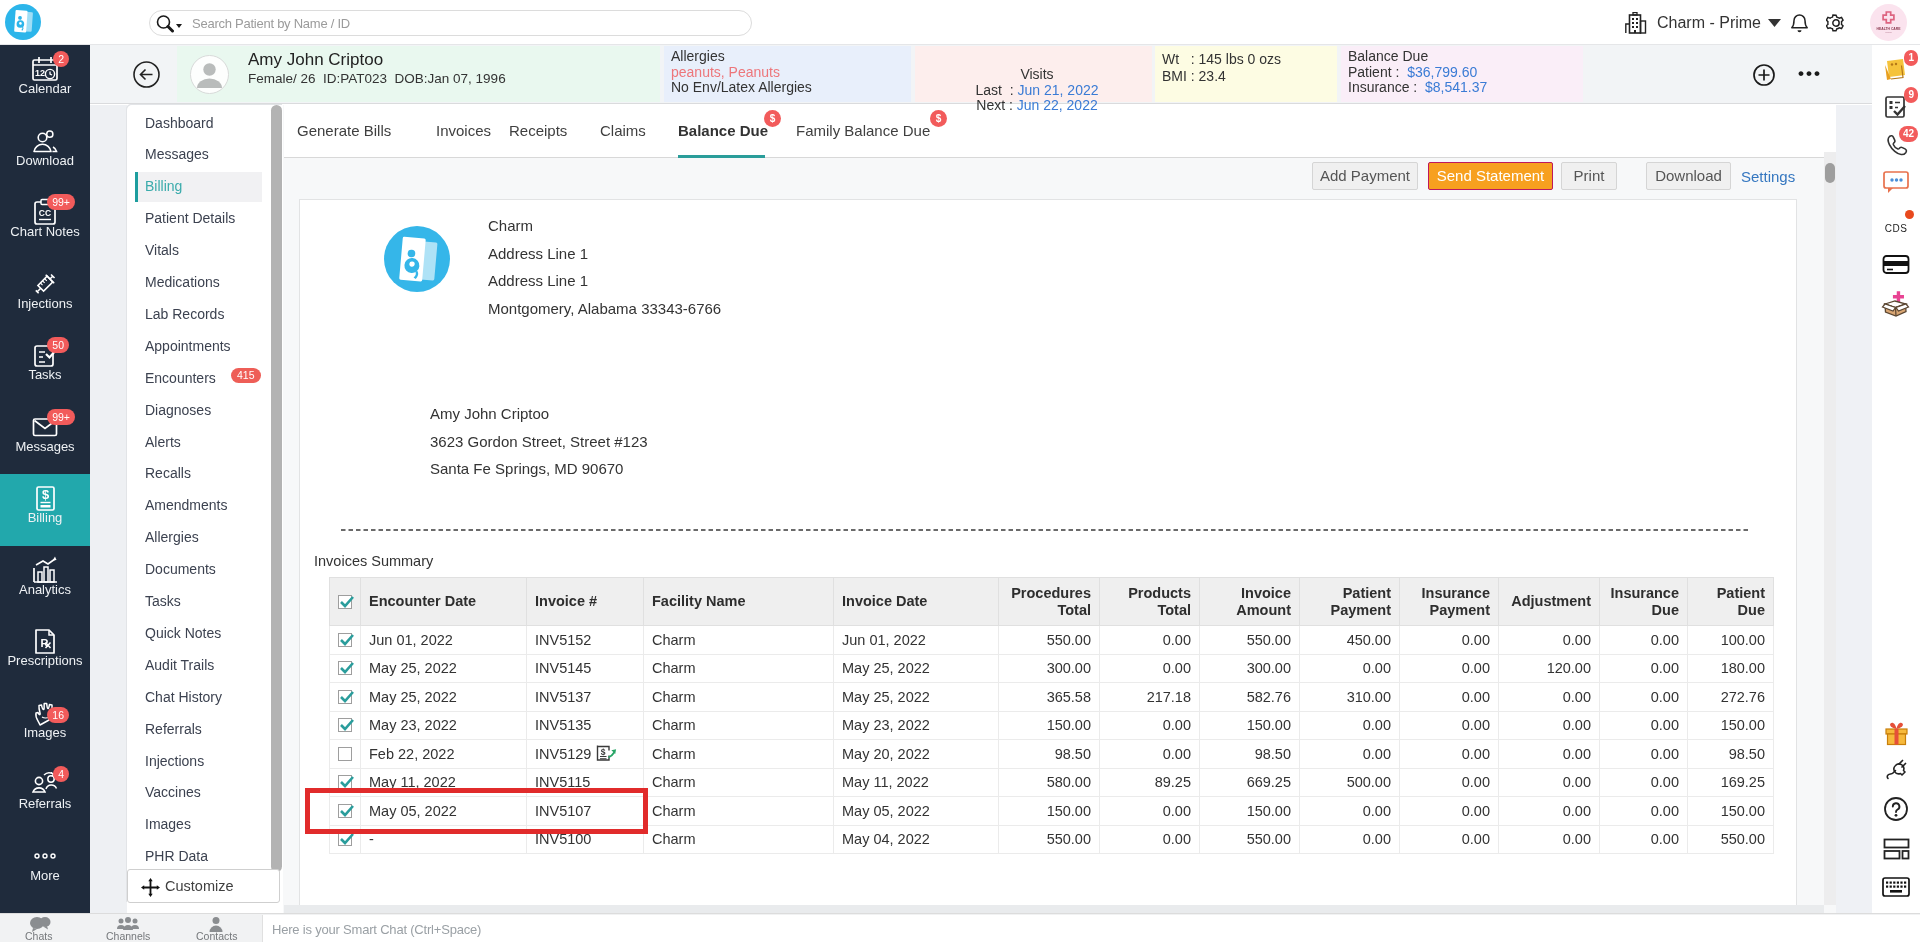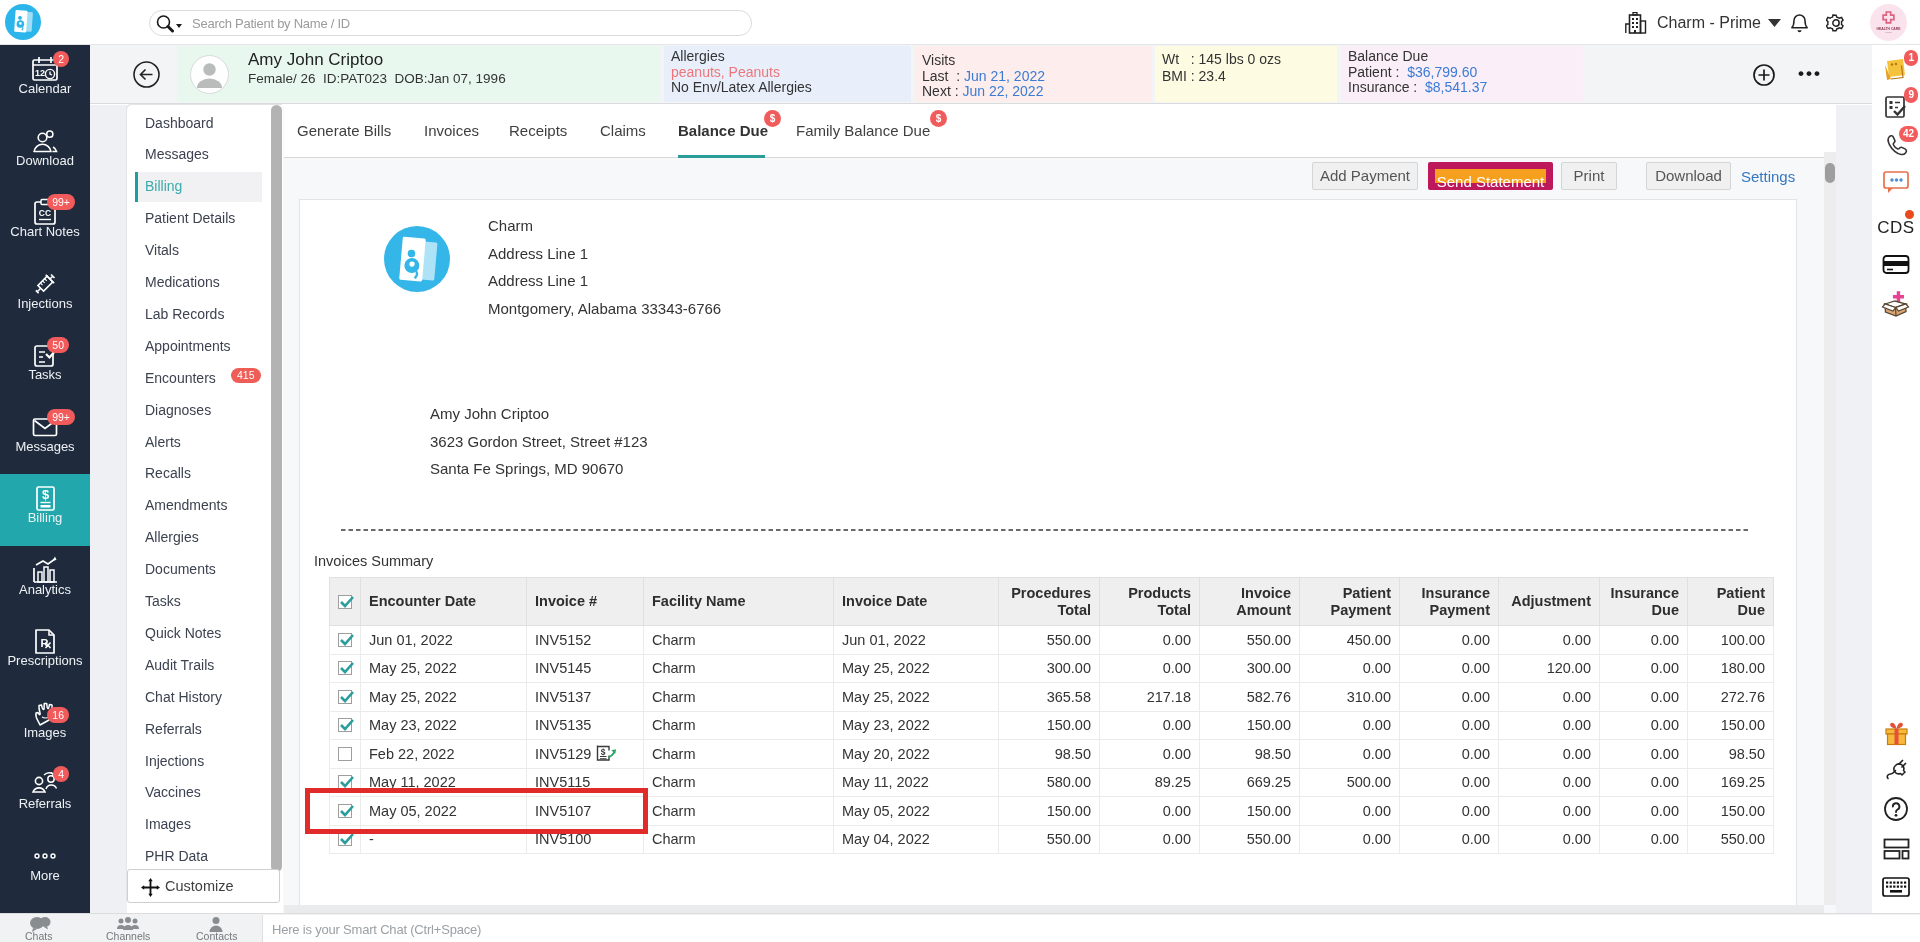--- a/index.html
+++ b/index.html
@@ -28,21 +28,21 @@
   #menusel { position:absolute; left:10.5px; top:66.5px; width:124.5px; height:30px; background:#f1f1f3; }
   #menuselbar { position:absolute; left:8px; top:66.5px; width:2.5px; height:30px; background:#1d9d9e; }
   #menuthumb { position:absolute; left:271px; top:105px; width:11px; height:767px; background:#b3b3b3; border-radius:6px; z-index:3; }
   #customize { position:absolute; left:127px; top:869px; width:153px; height:34px; background:#fff; border:1px solid #cfcfcf; border-radius:3px; z-index:3; }
   
   #main { position:absolute; left:283px; top:105px; width:1553px; height:808px; background:#f7f8f9; z-index:1; }
   #tabbar { position:absolute; left:1px; top:0; width:1552px; height:53px; background:#fff; border-bottom:1px solid #d8d8d8; }
   .tab { position:absolute; top:17px; font-size:15px; color:#3f3f3f; white-space:nowrap; }
   .dbadge { position:absolute; width:17px; height:17px; border-radius:50%; background:#f25b5b; color:#fff; font-size:10px; text-align:center; line-height:17px; font-weight:bold; }
   .btn { position:absolute; top:57px; height:28px; background:#f0f0f0; border:1px solid #d5d5d5; border-radius:2px; font-size:15px; color:#555; text-align:center; }
-  #sendbtn { background:#f7a01f; border:7px solid #be185d; color:#fff; }
+  #sendbtn { background:#f7a01f; border:1px solid #be185d; color:#fff; }
   
   #doc { position:absolute; left:16px; top:94px; width:1498px; height:714px; background:#fff; border:1px solid #e2e3e4; }
   .docline { position:absolute; font-size:15px; color:#333; white-space:nowrap; }
   
   #tbl { position:absolute; left:29px; top:377px; border-collapse:collapse; table-layout:fixed; font-size:14.5px; color:#333; }
   #tbl th { background:#efefef; font-weight:bold; color:#2e2e2e; border:1px solid #e0e0e0; padding:0 8px; height:48px; line-height:16.5px; }
   #tbl td { border:1px solid #ebebeb; border-top:none; padding:0 8px; height:28.5px; background:#fff; }
   #tbl .r { text-align:right; }
   #tbl .l { text-align:left; }
   .cb { position:relative; width:14px; height:14px; border:1px solid #9e9e9e; background:#fff; margin:0 auto; }
@@ -61,21 +61,21 @@
   .botlbl { position:absolute; top:16px; font-size:10.5px; color:#75787b; }
   
   #hstrip { position:absolute; left:284px; top:905px; width:1540px; height:8px; background:#e9ebed; z-index:5; }
 </style>
 </head>
 <body>
 
 <div id="main">
   <div id="tabbar">
     <div class="tab" style="left:13px;">Generate Bills</div>
-    <div class="tab" style="left:140px;">Invoices</div>
+    <div class="tab" style="left:152px;">Invoices</div>
     <div class="tab" style="left:225px;">Receipts</div>
     <div class="tab" style="left:316px;">Claims</div>
     <div class="tab" style="left:394px; font-weight:bold; color:#333;">Balance Due</div>
     <div style="position:absolute; left:394px; top:50px; width:87px; height:3px; background:#2a9d9a;"></div>
     <div class="dbadge" style="left:480px; top:5px;">$</div>
     <div class="tab" style="left:512px;text-align:right;">Family Balance Due</div>
     <div class="dbadge" style="left:646px; top:5px;">$</div>
   </div>
   <div class="btn" style="left:1029px; width:106px; line-height:26px;">Add Payment</div>
   <div class="btn" id="sendbtn" style="left:1145px; width:125px; line-height:26px;">Send Statement</div>
@@ -393,21 +393,21 @@
       <circle cx="19.5" cy="19.5" r="19" fill="#fdfefd" stroke="#d8dad9" stroke-width="1"></circle>
       <circle cx="19.5" cy="14.5" r="6.2" fill="#b9bcbb"></circle>
       <path d="M7 33 a12.5 9.5 0 0 1 25 0z" fill="#b9bcbb"></path>
     </svg>
     <div class="abs" style="left:71px; top:4px; font-size:17px; color:#222;">Amy John Criptoo</div>
     <div class="abs" style="left:71px; top:25px; font-size:13.5px; color:#333;">Female/ 26&nbsp; ID:PAT023&nbsp; DOB:Jan 07, 1996</div>
   </div>
   <div class="ppanel" style="left:574px; width:247px; background:#e8effb; padding:3px 0 0 7px; line-height:15.5px;">
     Allergies<br><span class="pink-t">peanuts, Peanuts</span><br>No Env/Latex Allergies
   </div>
-  <div class="ppanel" style="left:825px; width:237px; background:#fdeeed; padding:7px 0 0 7px; line-height:15.5px;">
+  <div class="ppanel" style="left:825px; width:237px; background:#fdeeed; padding:21px 0 0 7px; line-height:15.5px;text-align:center;">
     Visits<br>Last&nbsp; : <span class="blue">Jun 21, 2022</span><br>Next : <span class="blue">Jun 22, 2022</span>
   </div>
   <div class="ppanel" style="left:1065px; width:182px; background:#fdfce3; padding:5px 0 0 7px; line-height:17px;">
     Wt&nbsp;&nbsp; : 145 lbs 0 ozs<br>BMI : 23.4
   </div>
   <div class="ppanel" style="left:1251px; width:242px; background:#faeef8; padding:3px 0 0 7px; line-height:15.5px;">
     Balance Due<br>Patient :&nbsp; <span class="blue">$36,799.60</span><br>Insurance :&nbsp; <span class="blue">$8,541.37</span>
   </div>
   <svg class="abs" style="left:1663px; top:64px;" width="22" height="22" viewBox="0 0 22 22" transform="translate(0,0)">
   </svg>
@@ -477,21 +477,21 @@
     <div class="ricon" style="top: 88px;"><svg width="26" height="26" viewBox="0 0 26 26">
         <path d="M6.5 3.5 c1.7 -1.2 3 -0.8 3.8 0.7 l1.3 2.6 c0.7 1.4 0.3 2.4 -0.9 3.2 c-0.5 0.4 -0.6 1 -0.3 1.7 c0.8 1.8 2.3 3.3 4.1 4.1 c0.7 0.3 1.3 0.2 1.7 -0.3 c0.8 -1.2 1.8 -1.6 3.2 -0.9 l2.6 1.3 c1.5 0.8 1.9 2.1 0.7 3.8 c-2.2 2.9 -6.4 2.4 -10.9 -1.4 c-2.3 -1.9 -4.2 -4.1 -5.4 -6.6 c-1.8 -3.9 -1.7 -6.6 0.1 -8.2z" stroke="#333" stroke-width="1.6" fill="none" stroke-linejoin="round"></path>
       </svg><span class="rbadge" style="right:2px; top:-7px;">42</span></div>
     <div class="ricon" style="top: 124px;"><svg width="28" height="26" viewBox="0 0 28 26">
         <rect x="2" y="3" width="24" height="16" rx="2" stroke="#e8714c" stroke-width="1.7" fill="none"></rect>
         <path d="M6 19 l0 5 l5 -5" fill="#e8714c"></path>
         <circle cx="10" cy="11" r="1.7" fill="#4a90d9"></circle>
         <circle cx="14.5" cy="11" r="1.7" fill="#4a90d9"></circle>
         <circle cx="19" cy="11" r="1.7" fill="#4a90d9"></circle>
       </svg></div>
-    <div class="ricon" style="top: 173px;"><span style="font-size:17px; color:#222; letter-spacing:0.5px;">CDS</span><span style="position:absolute; right:6px; top:-8px; width:9px; height:9px; border-radius:50%; background:#e8491d;"></span></div>
+    <div class="ricon" style="top: 173px;"><span style="font-size:10px; color:#222; letter-spacing:0.5px;">CDS</span><span style="position:absolute; right:6px; top:-8px; width:9px; height:9px; border-radius:50%; background:#e8491d;"></span></div>
     <div class="ricon" style="top: 209px;"><svg width="28" height="22" viewBox="0 0 28 22">
         <rect x="1.5" y="2" width="25" height="17" rx="3" stroke="#111" stroke-width="1.8" fill="none"></rect>
         <rect x="1.5" y="7" width="25" height="5" fill="#111"></rect>
         <path d="M5 15.5 h6" stroke="#111" stroke-width="1.6"></path>
       </svg></div>
     <div class="ricon" style="top: 245px;"><svg width="30" height="30" viewBox="0 0 30 30">
         <path d="M15 1.5 h4 v4.5 h4.5 v4 h-4.5 v4.5 h-4 v-4.5 h-4.5 v-4 h4.5z" fill="#e84393" transform="translate(3,0) scale(0.85)"></path>
         <path d="M4 14 l10 -3 l11 3 l-10.5 3.5z" fill="#fff" stroke="#5a4632" stroke-width="1.3"></path>
         <path d="M4 14 l0.5 8 l10.5 4 l10 -4.5 l-0.5 -7.5 l-10.5 3.5z" fill="#d9a673" stroke="#5a4632" stroke-width="1.3"></path>
         <path d="M14.5 17.5 l0.5 8.5" stroke="#5a4632" stroke-width="1.2"></path>

